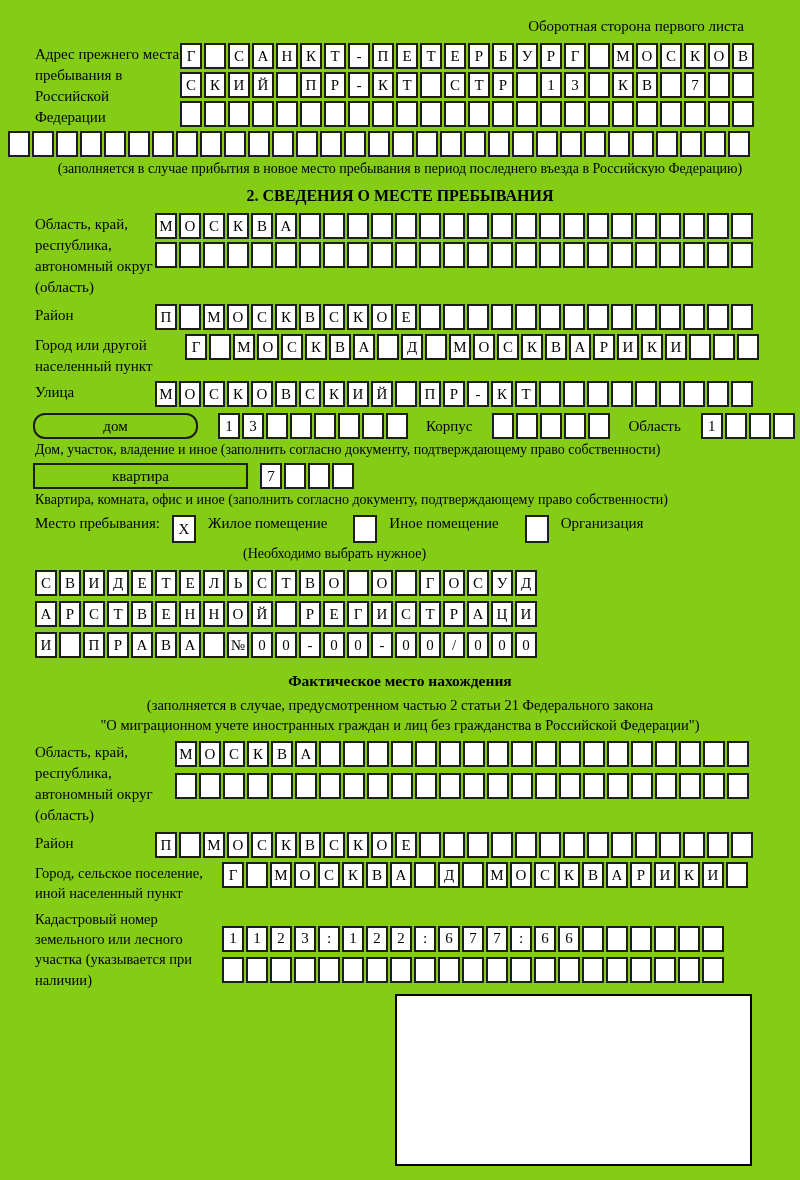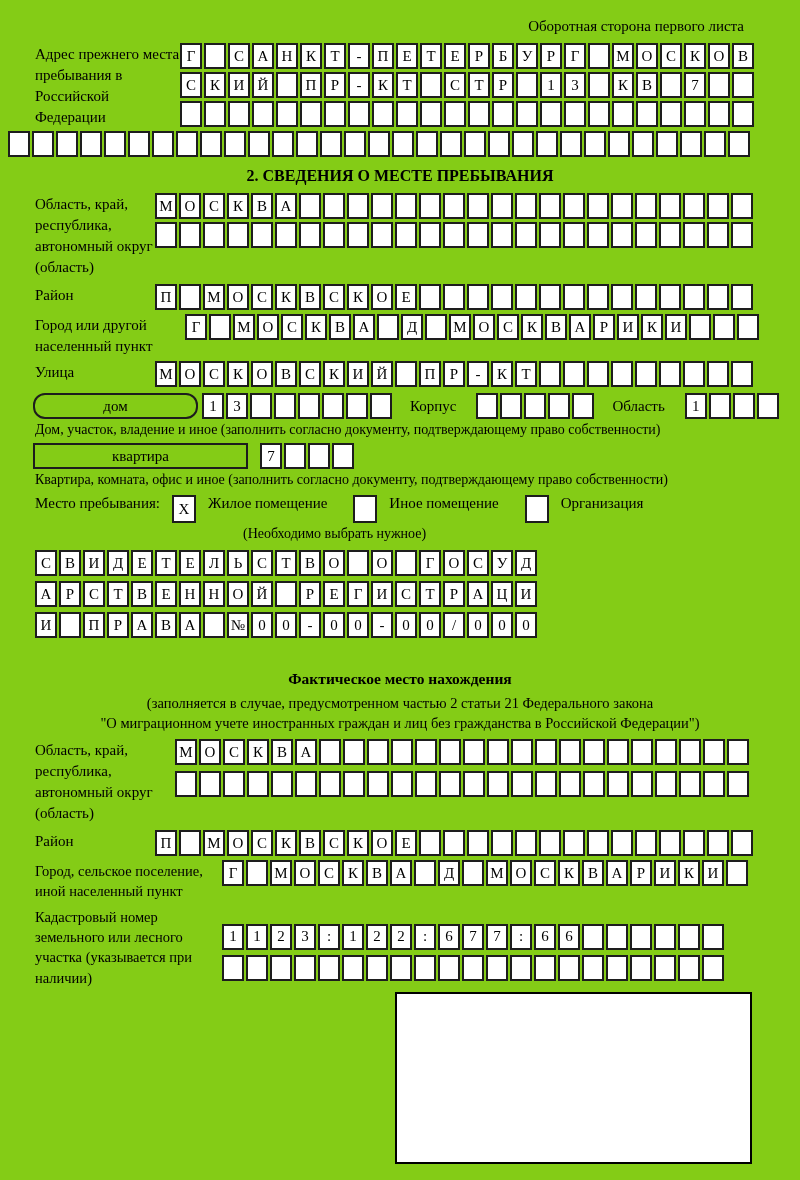--- a/index.html
+++ b/index.html
@@ -27,34 +27,34 @@
   .mt6 { margin-top:6px; } .mt4 { margin-top:4px; } .mt8 { margin-top:8px; }
 
   .center-note { text-align:center; font-size:14px; margin-top:4px; }
   .section-title { text-align:center; font-weight:bold; font-size:16px; margin:10px 0 8px 0; }
 
   .inline-row { display:flex; align-items:center; margin-left:33px; }
   .labelbox {
     flex:none; height:22px; border:2px solid #1d1d1d; display:flex;
     align-items:center; justify-content:center; font-size:15px;
   }
-  .lb-dom { width:161px; margin-right:4px;border-radius:12px; }
+  .lb-dom { width:161px; margin-right:20px;border-radius:12px; }
   .lb-kv  { width:211px; margin-right:12px; }
   .inline-label { font-size:15px; padding:0 20px 0 16px; }
   .caption { font-size:14px; margin:3px 0 5px 35px; }
 
   .mesto-row { display:flex; margin:7px 0 0 35px; }
   .mesto-row .txt { margin:0 26px 0 10px; }
   .mesto-row .lbl { margin-right:12px; }
   .cb .cell { width:20px; height:24px; }
   .vybor-note { font-size:14px; margin:3px 0 0 243px; }
 
   .doc-rows .grid-row + .grid-row { margin-top:5px; }
 
-  .fact-title { text-align:center; font-weight:bold; font-size:15.5px; margin-top:32px; }
+  .fact-title { text-align:center; font-weight:bold; font-size:15.5px; margin-top:14px; }
   .subtitle { text-align:center; font-size:14.5px; margin-top:6px; line-height:1.35; }
 
   .stamp-box {
     width:353px; height:168px; border:2px solid #000;
     margin:4px 0 0 395px; background:#fff;
   }
 </style>
 </head>
 <body>
 
@@ -171,20 +171,21 @@
       <span class="cell"></span>
       <span class="cell"></span>
       <span class="cell"></span>
       <span class="cell"></span>
       <span class="cell"></span>
       <span class="cell"></span>
       <span class="cell"></span>
       <span class="cell"></span>
       <span class="cell"></span>
     </div>
+  <div class="center-note">(заполняется в случае прибытия в новое место пребывания в период последнего въезда в Российскую Федерацию)</div>
 
   <div class="section-title">2. СВЕДЕНИЯ О МЕСТЕ ПРЕБЫВАНИЯ</div>
 
   <div class="block">
     <div class="flabel w120">Область, край, республика, автономный округ (область)</div>
     <div class="rows">
       <div class="grid-row">
           <span class="cell">М</span>
           <span class="cell">О</span>
           <span class="cell">С</span>

